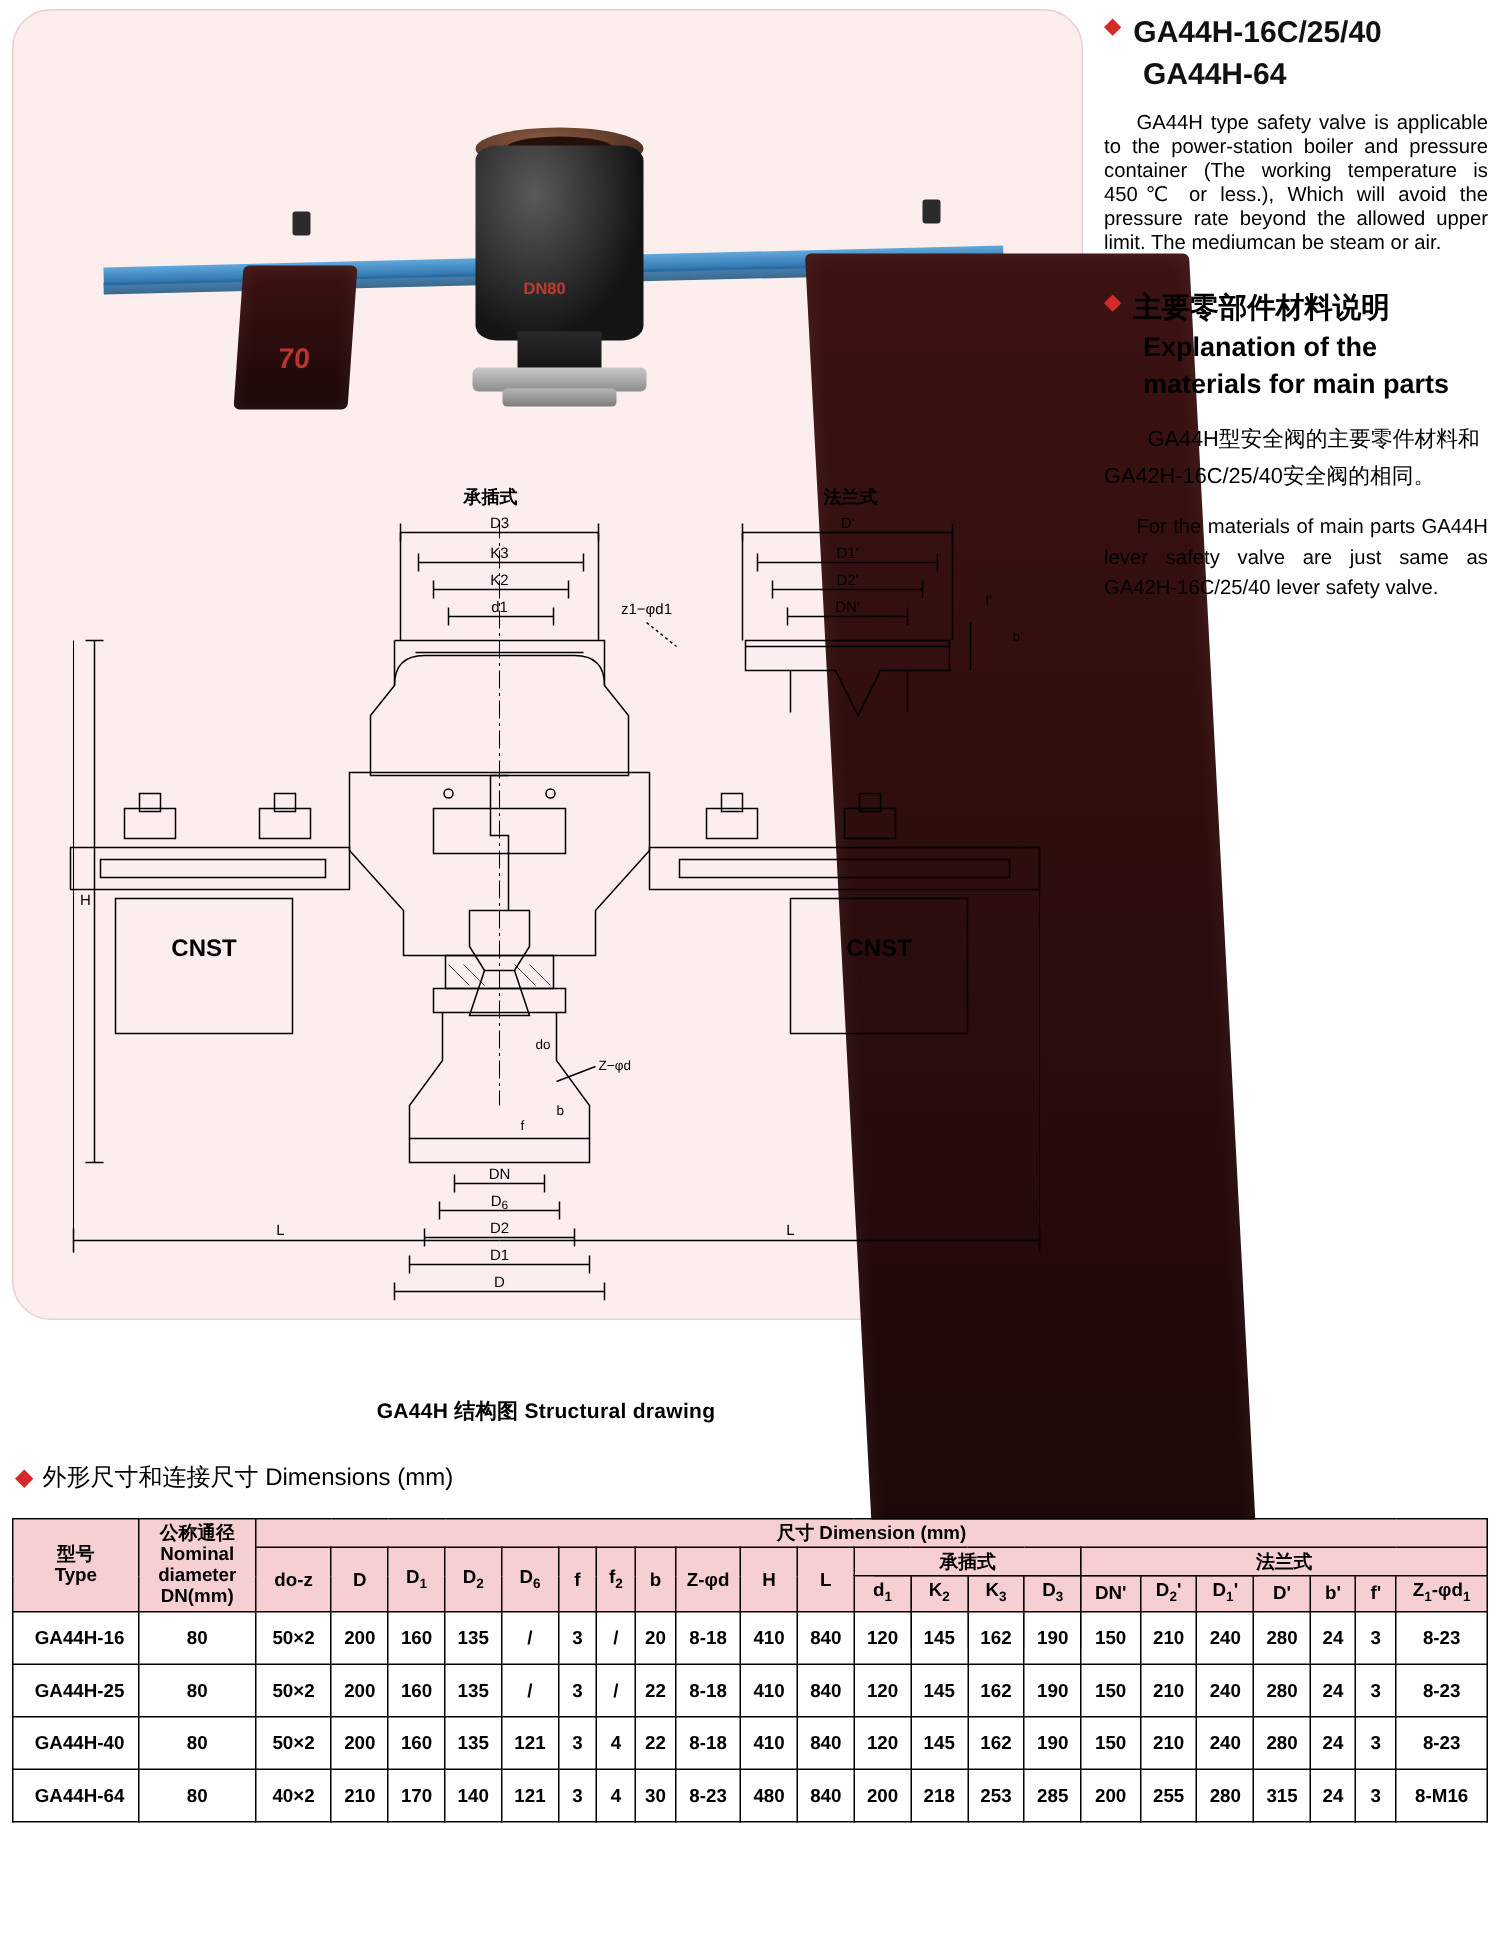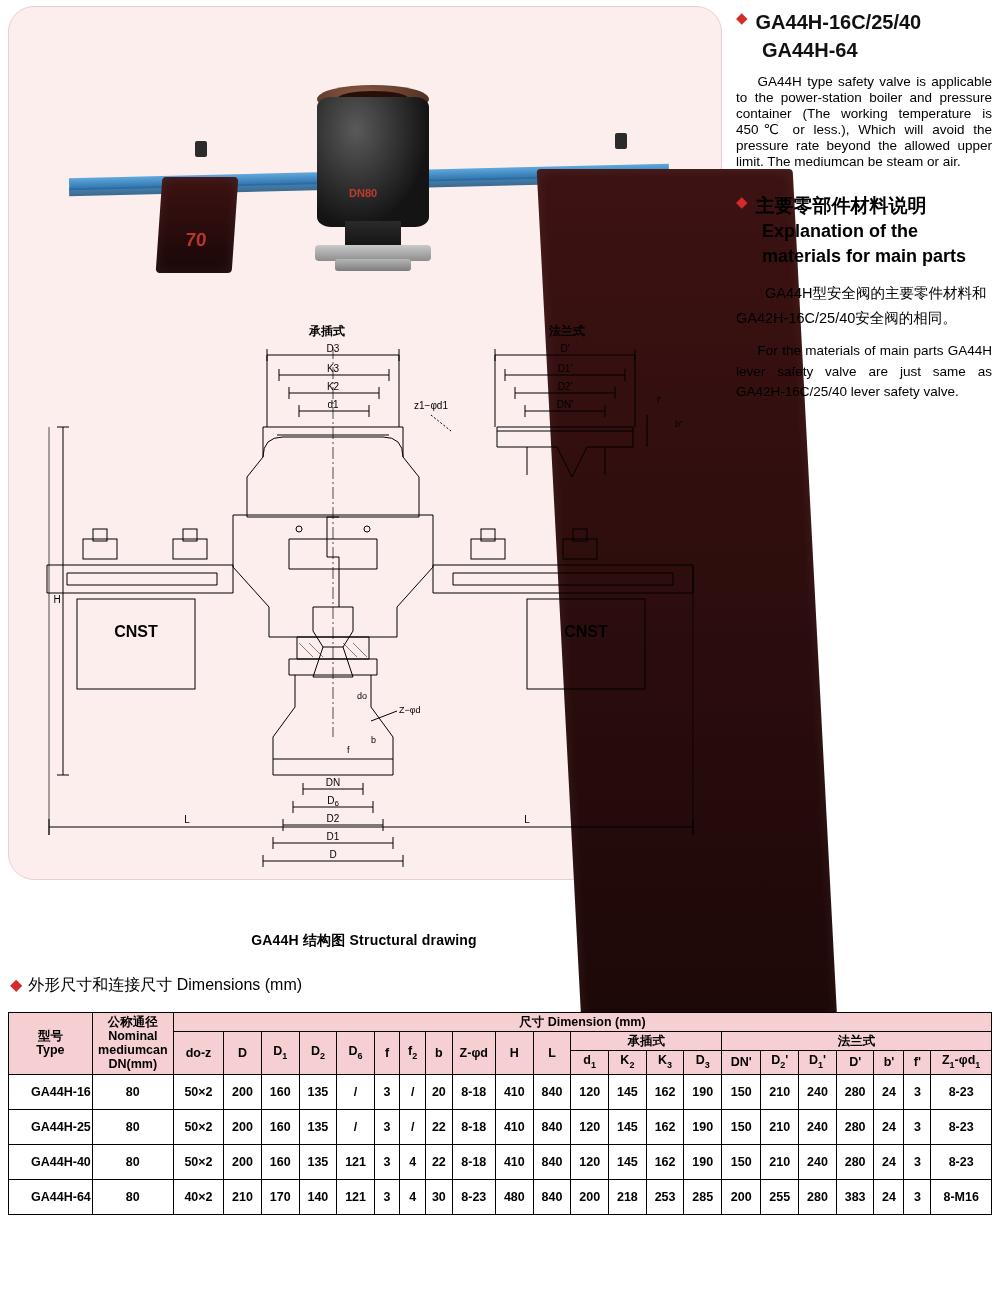--- a/index.html
+++ b/index.html
@@ -65,21 +65,21 @@
   .sec2-en{font-size:18px;font-weight:bold;line-height:25px;margin-left:0;}
 
   
   .dim-head{position:absolute;left:10px;top:975px;font-size:16px;font-weight:normal;}
   .dim-head .d{color:#d42a2a;margin-right:6px;}
   table.dims{position:absolute;left:8px;top:1012px;width:984px;border-collapse:collapse;
              font-size:12.5px;}
   table.dims th,table.dims td{border:1px solid #000;text-align:center;padding:2px 1px;}
   table.dims thead th{background:#f6cfd2;font-weight:bold;line-height:14px;}
   table.dims tbody td{height:30px;font-weight:bold;background:#fff;}
-  table.dims tbody td.type{text-align:right;padding-left:6px;}
+  table.dims tbody td.type{text-align:center;padding-left:6px;}
   .sub{font-size:9px;vertical-align:sub;}
 </style>
 </head>
 <body>
 
 <div class="top">
 
   <div class="figure-card">
 
     <div class="photo">
@@ -294,21 +294,21 @@
 <table class="dims">
   <thead>
     <tr>
       <th rowspan="3" style="width:88px">
         <div>型号</div>
         <div>Type</div>
       </th>
       <th rowspan="3" style="width:80px">
         <div>公称通径</div>
         <div>Nominal</div>
-        <div>mediumcan</div>
+        <div>diameter</div>
         <div>DN(mm)</div>
       </th>
       <th colspan="22">尺寸 Dimension (mm)</th>
     </tr>
     <tr>
       <th rowspan="2" style="width:52px">do-z</th>
       <th rowspan="2" style="width:38px">D</th>
       <th rowspan="2" style="width:38px">D<span class="sub">1</span></th>
       <th rowspan="2" style="width:38px">D<span class="sub">2</span></th>
       <th rowspan="2" style="width:38px">D<span class="sub">6</span></th>
@@ -428,19 +428,19 @@
         <td>8-23</td>
         <td>480</td>
         <td>840</td>
         <td>200</td>
         <td>218</td>
         <td>253</td>
         <td>285</td>
         <td>200</td>
         <td>255</td>
         <td>280</td>
-        <td>383</td>
+        <td>315</td>
         <td>24</td>
         <td>3</td>
         <td>8-M16</td>
       </tr>
     </tbody>
 </table>
 
 </body></html>

